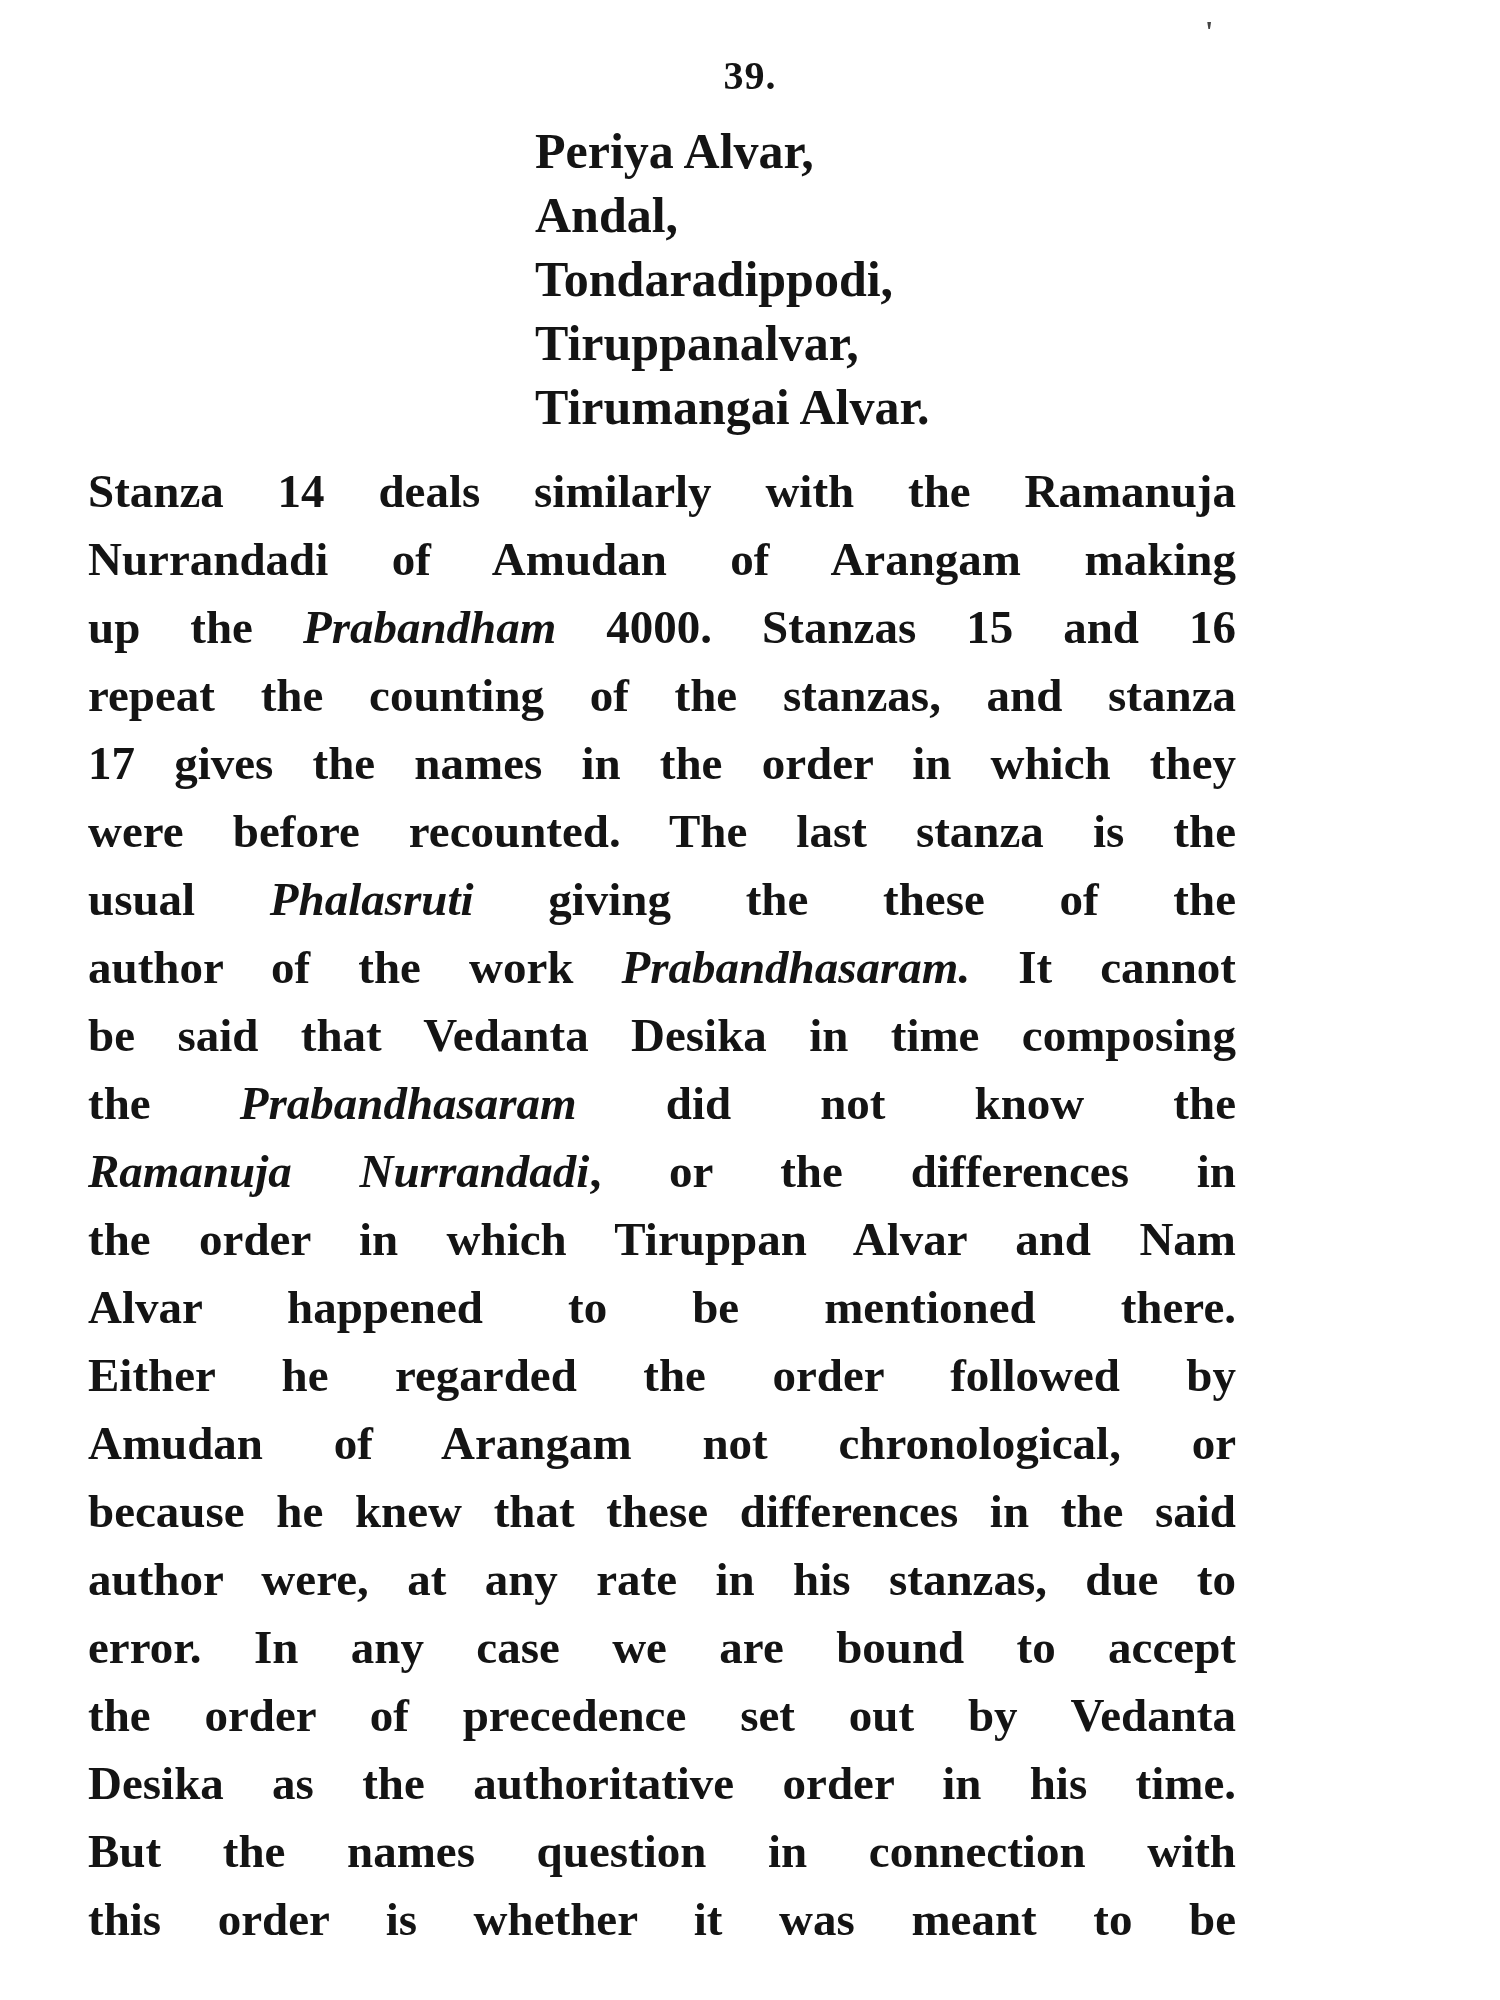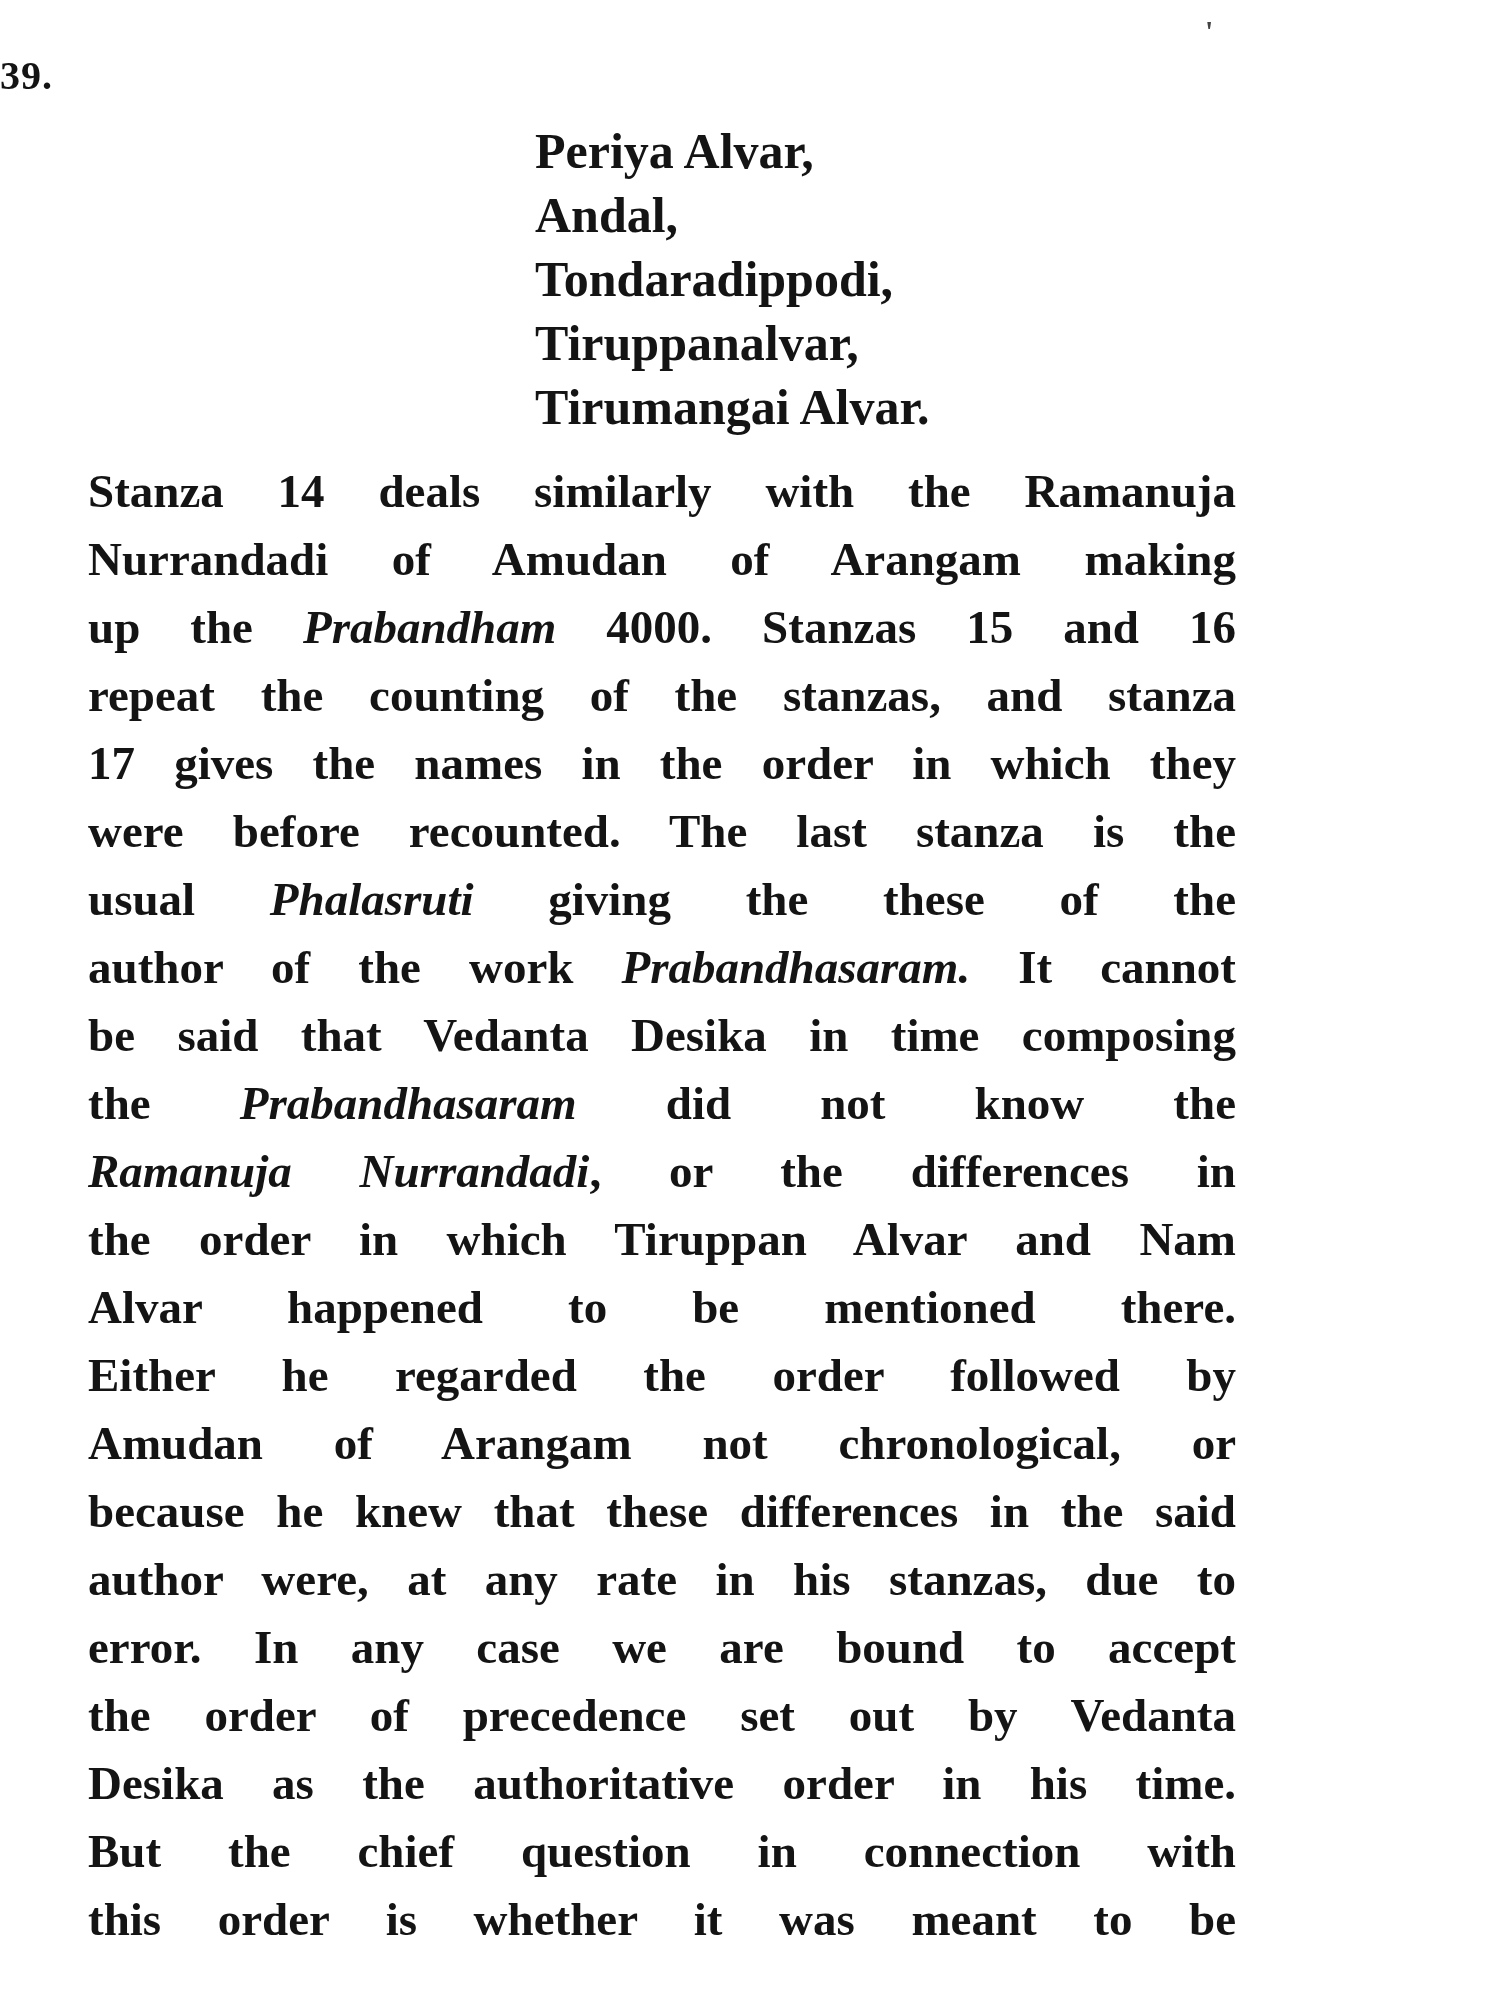--- a/index.html
+++ b/index.html
@@ -12,20 +12,21 @@
     width: 1500px;
     height: 2000px;
     background: #ffffff;
     color: #141414;
     font-family: "Liberation Serif", "DejaVu Serif", serif;
     font-weight: 700;
     overflow: hidden;
   }
   .page-number {
     padding-top: 52px;
+    text-align: center;
     font-size: 40px;
     letter-spacing: 1px;
   }
   .scan-speck {
     position: absolute;
     left: 1205px;
     top: 14px;
     font-size: 30px;
     color: #444;
   }
@@ -82,16 +83,16 @@
       <div class="line"><em>Ramanuja Nurrandadi</em><span>, or the differences in</span></div>
       <div class="line"><span>the order in which Tiruppan Alvar and Nam</span></div>
       <div class="line"><span>Alvar happened to be mentioned there.</span></div>
       <div class="line"><span>Either he regarded the order followed by</span></div>
       <div class="line"><span>Amudan of Arangam not chronological, or</span></div>
       <div class="line"><span>because he knew that these differences in the said</span></div>
       <div class="line"><span>author were, at any rate in his stanzas, due to</span></div>
       <div class="line"><span>error. In any case we are bound to accept</span></div>
       <div class="line"><span>the order of precedence set out by Vedanta</span></div>
       <div class="line"><span>Desika as the authoritative order in his time.</span></div>
-      <div class="line"><span>But the chief question in connection with</span></div>
+      <div class="line"><span>But the names question in connection with</span></div>
       <div class="line"><span>this order is whether it was meant to be</span></div>
     </div>
 </div>
 
 </body></html>

